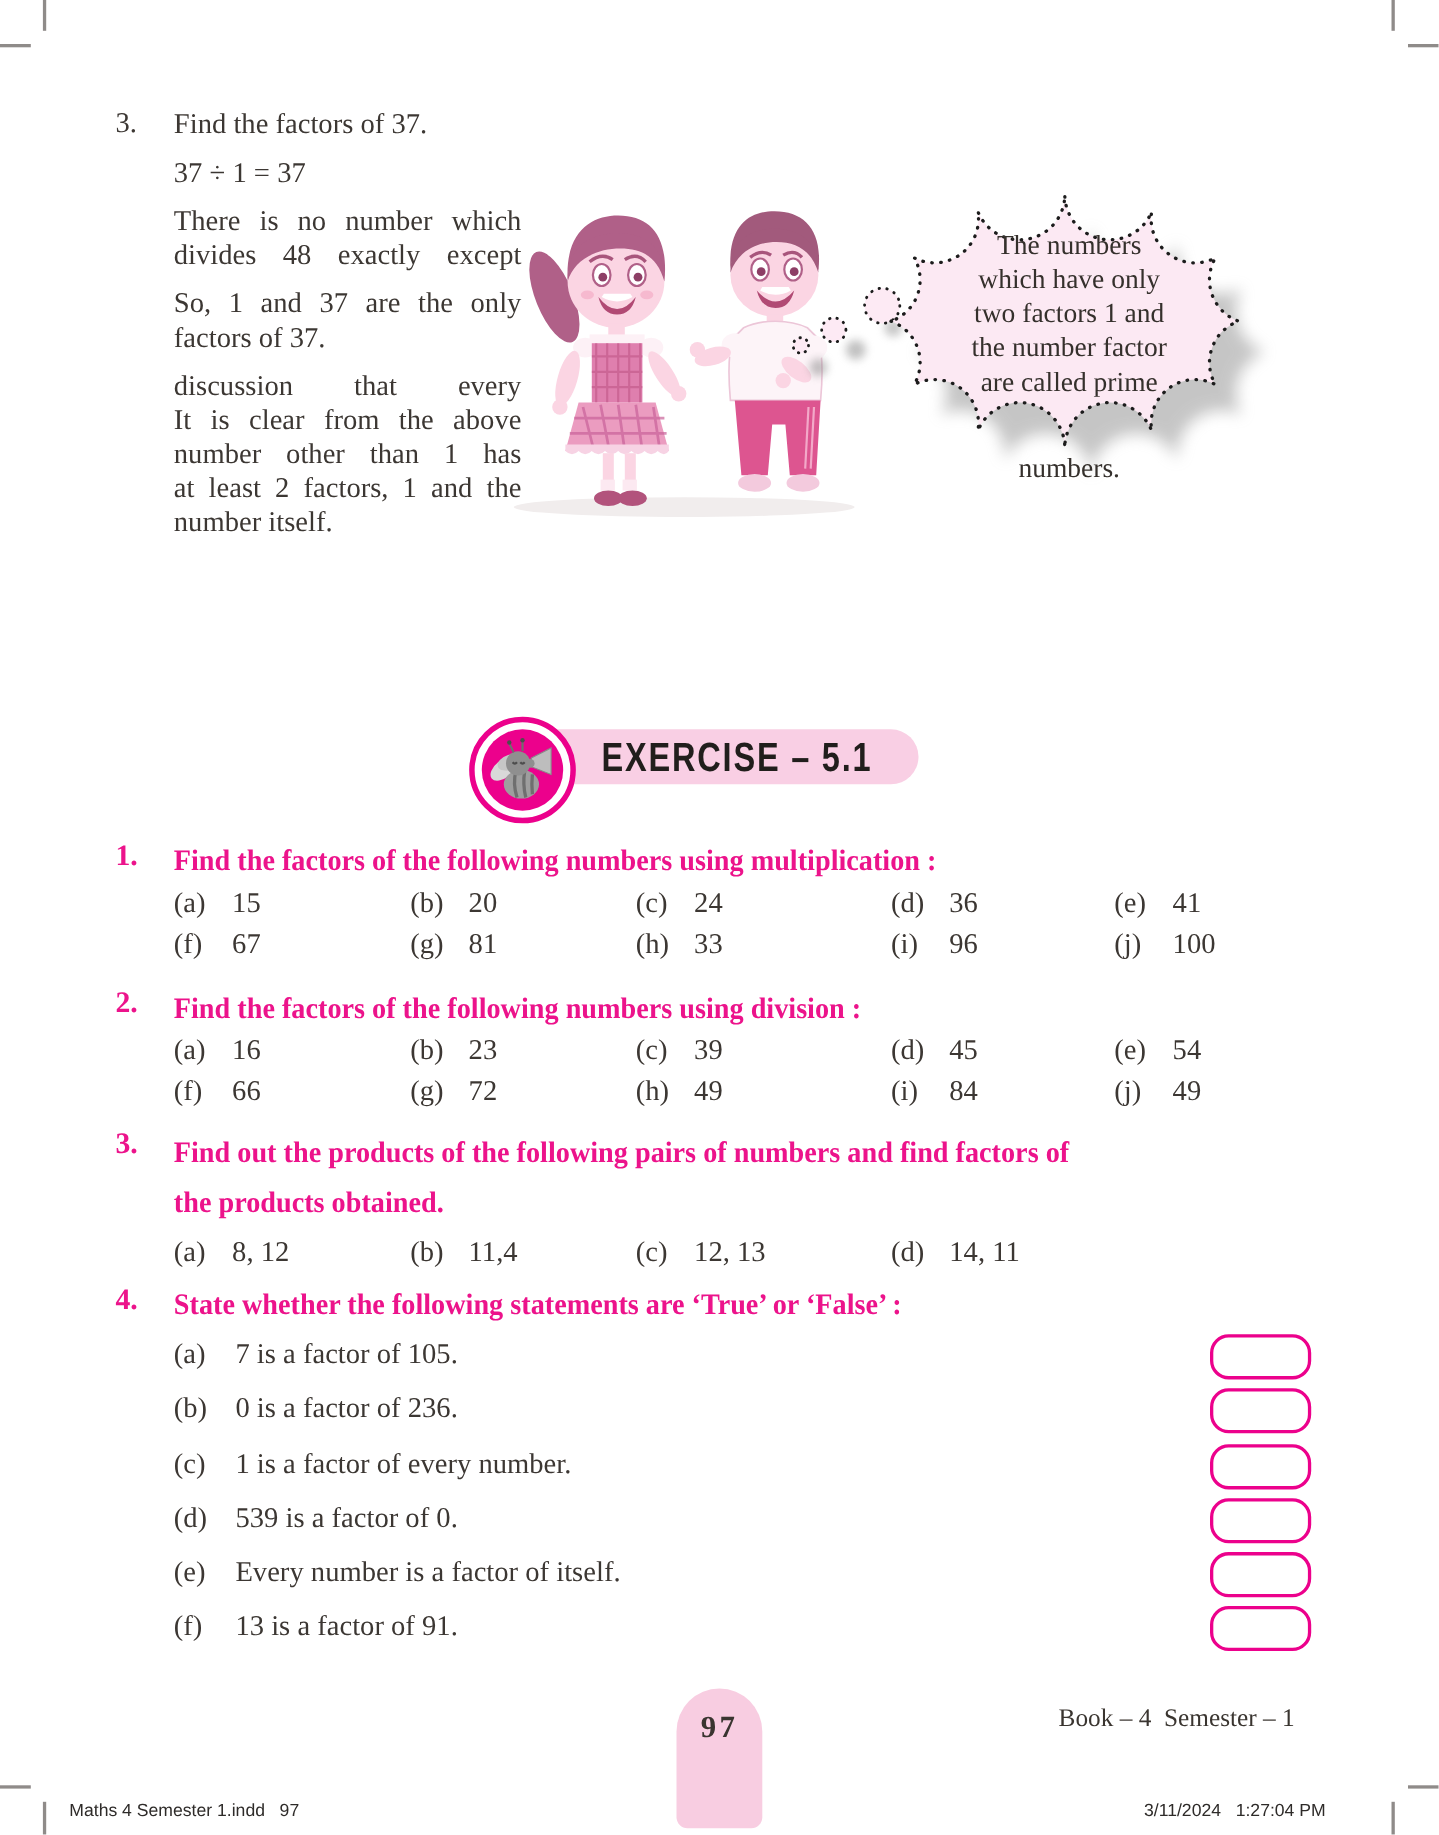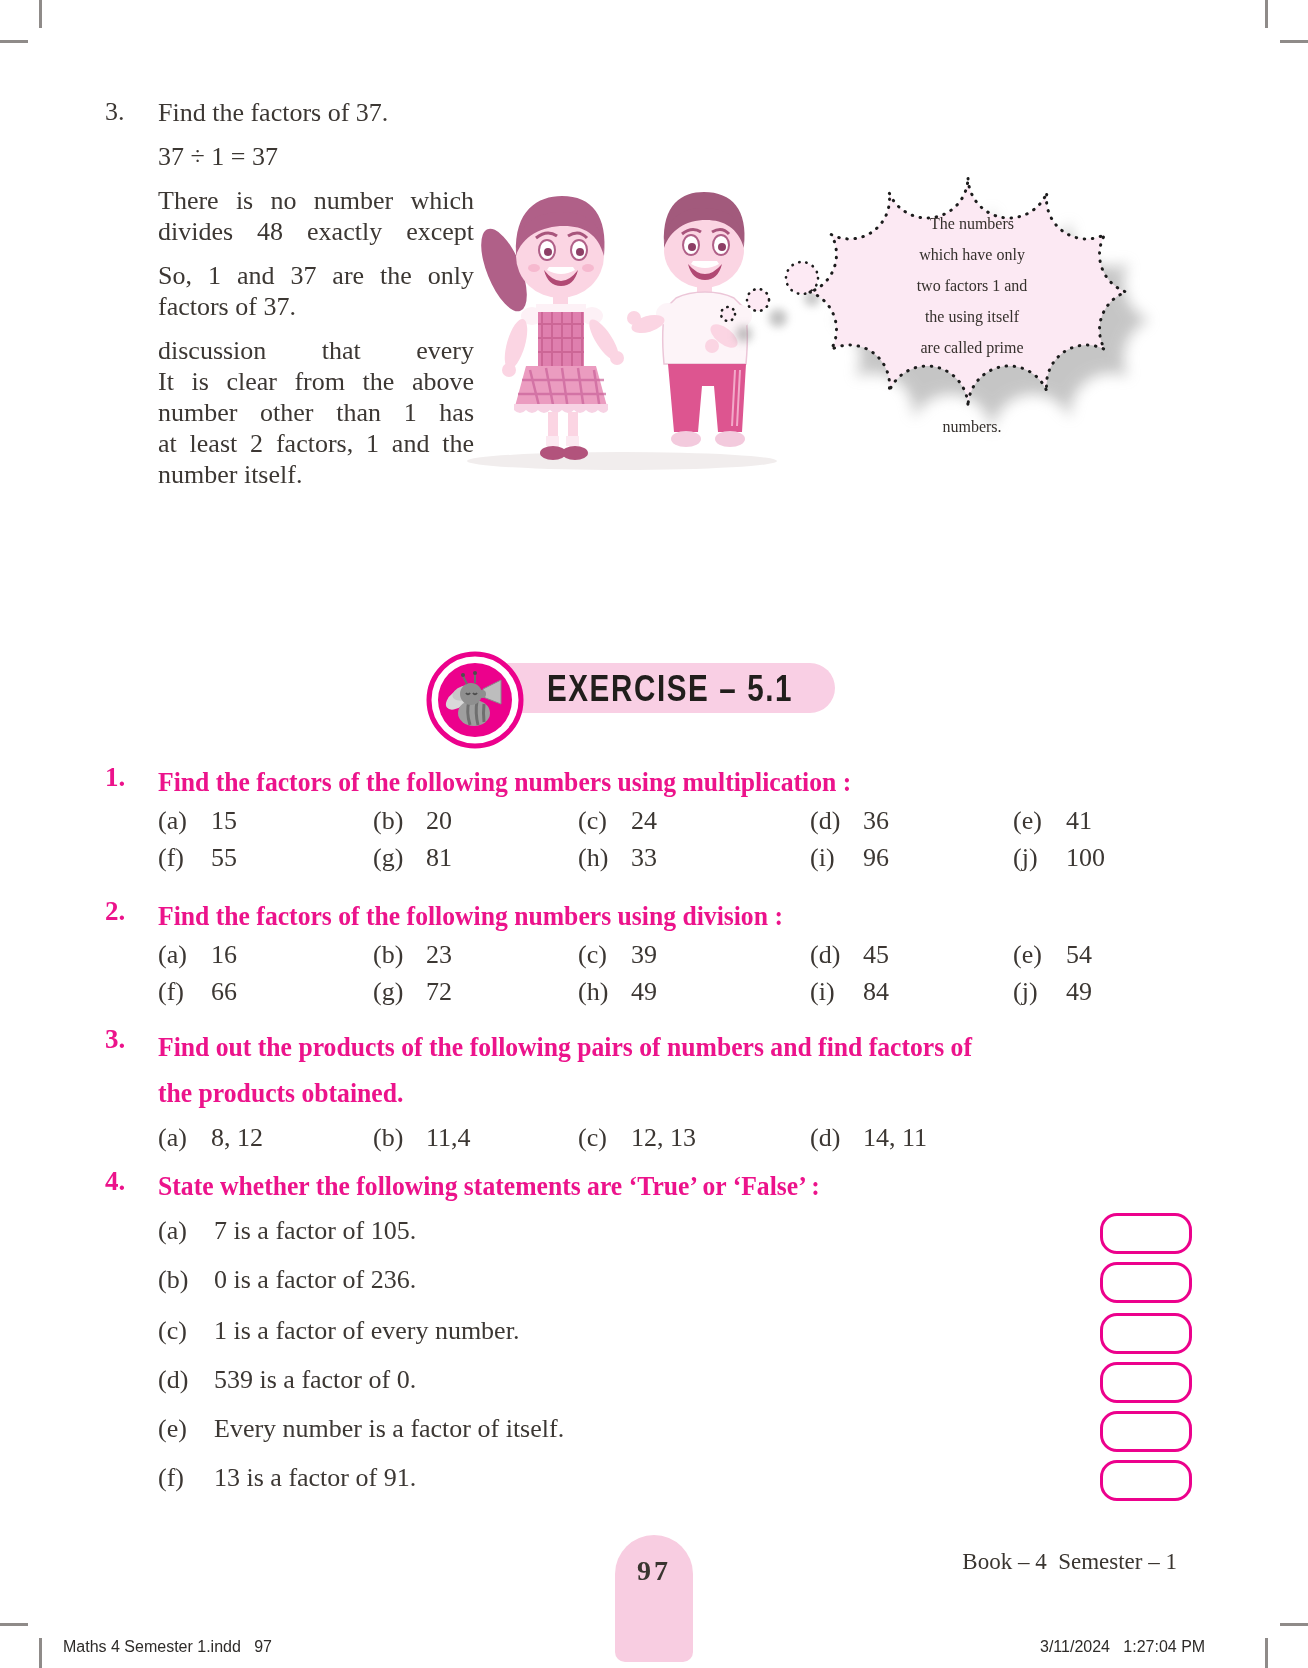--- a/index.html
+++ b/index.html
@@ -14,21 +14,21 @@
   .lesson-col{position:absolute;left:158px;top:97px;width:316px;font-size:26px;line-height:31px;}
   .para{margin:0 0 13px 0;}
   .line{white-space:normal;}
   .jline{text-align:justify;text-align-last:justify;}
 
   
   .kids{position:absolute;left:452px;top:172px;}
   .puffs{position:absolute;left:706px;top:248px;}
   .cloud-wrap{position:absolute;left:788px;top:152px;}
   .cloud-text{position:absolute;left:846px;top:208px;width:252px;text-align:center;
-              font-size:16px;line-height:31px;color:#35302c;}
+              font-size:25px;line-height:31px;color:#35302c;}
   .cloud-text .b{font-weight:normal;margin-top:48px;}
 
   
   .ex-banner{position:absolute;left:470px;top:663px;width:365px;height:50px;
              background:#f9cfe4;border-radius:25px;}
   .ex-title{position:absolute;left:505px;top:663px;width:330px;height:50px;line-height:51px;
             text-align:center;font-family:"Liberation Sans",sans-serif;font-weight:bold;
             font-size:37px;letter-spacing:2px;color:#211e1c;transform:scaleX(.8);transform-origin:center;}
   .badge{position:absolute;left:425px;top:650px;}
 
@@ -184,21 +184,21 @@
           <feGaussianBlur stdDeviation="7"></feGaussianBlur>
         </filter>
       </defs>
     <path transform="translate(24,28)" filter="url(#cblur)" opacity=".5" fill="#8d8d8d" d="M22,140 A40 40 0 0 1 43.2 197.5 A40 40 0 0 1 101 239.6 A41 41 0 0 1 180 255 A41 41 0 0 1 259 239.6 A40 40 0 0 1 316.8 197.5 A40 40 0 0 1 338 140 A40 40 0 0 1 316.8 82.5 A40 40 0 0 1 259 40.4 A41 41 0 0 1 180 25 A41 41 0 0 1 101 40.4 A40 40 0 0 1 43.2 82.5 A40 40 0 0 1 22 140 Z"></path>
     <path fill="#fce9f3" stroke="#1c1c1c" stroke-width="3" stroke-dasharray="0.5 7.6" stroke-linecap="round" d="M22,140 A40 40 0 0 1 43.2 197.5 A40 40 0 0 1 101 239.6 A41 41 0 0 1 180 255 A41 41 0 0 1 259 239.6 A40 40 0 0 1 316.8 197.5 A40 40 0 0 1 338 140 A40 40 0 0 1 316.8 82.5 A40 40 0 0 1 259 40.4 A41 41 0 0 1 180 25 A41 41 0 0 1 101 40.4 A40 40 0 0 1 43.2 82.5 A40 40 0 0 1 22 140 Z"></path>
   </svg>
   <div class="cloud-text">
     <div>The numbers</div>
     <div>which have only</div>
     <div>two factors 1 and</div>
-    <div>the using itself</div>
+    <div>the number factor</div>
     <div><span>are called </span><span class="b">prime</span></div>
     <div class="b">numbers.</div>
   </div>
 
   <div class="ex-banner"></div>
   <div class="ex-title">EXERCISE – 5.1</div>
   <svg class="badge" width="100" height="100" viewBox="0 0 100 100">
     <circle cx="50" cy="50" r="46" fill="#ffffff" stroke="#ec018c" stroke-width="5"></circle>
     <circle cx="50" cy="50" r="37" fill="#ec018c"></circle>
     <g>
@@ -219,21 +219,21 @@
   <div class="qnum" style="top:762px">1.</div>
   <div class="qhead" style="top:762px;line-height:40px">Find the factors of the following numbers using multiplication :</div>
   <div class="optrow" style="top:806px">
     <span class="opt c0"><span class="lab">(a)</span><span>15</span></span>
     <span class="opt c1"><span class="lab">(b)</span><span>20</span></span>
     <span class="opt c2"><span class="lab">(c)</span><span>24</span></span>
     <span class="opt c3"><span class="lab">(d)</span><span>36</span></span>
     <span class="opt c4"><span class="lab">(e)</span><span>41</span></span>
   </div>
   <div class="optrow" style="top:843px">
-    <span class="opt c0"><span class="lab">(f)</span><span>55</span></span>
+    <span class="opt c0"><span class="lab">(f)</span><span>67</span></span>
     <span class="opt c1"><span class="lab">(g)</span><span>81</span></span>
     <span class="opt c2"><span class="lab">(h)</span><span>33</span></span>
     <span class="opt c3"><span class="lab">(i)</span><span>96</span></span>
     <span class="opt c4"><span class="lab">(j)</span><span>100</span></span>
   </div>
 
   <div class="qnum" style="top:896px">2.</div>
   <div class="qhead" style="top:896px;line-height:40px">Find the factors of the following numbers using division :</div>
   <div class="optrow" style="top:940px">
     <span class="opt c0"><span class="lab">(a)</span><span>16</span></span>

